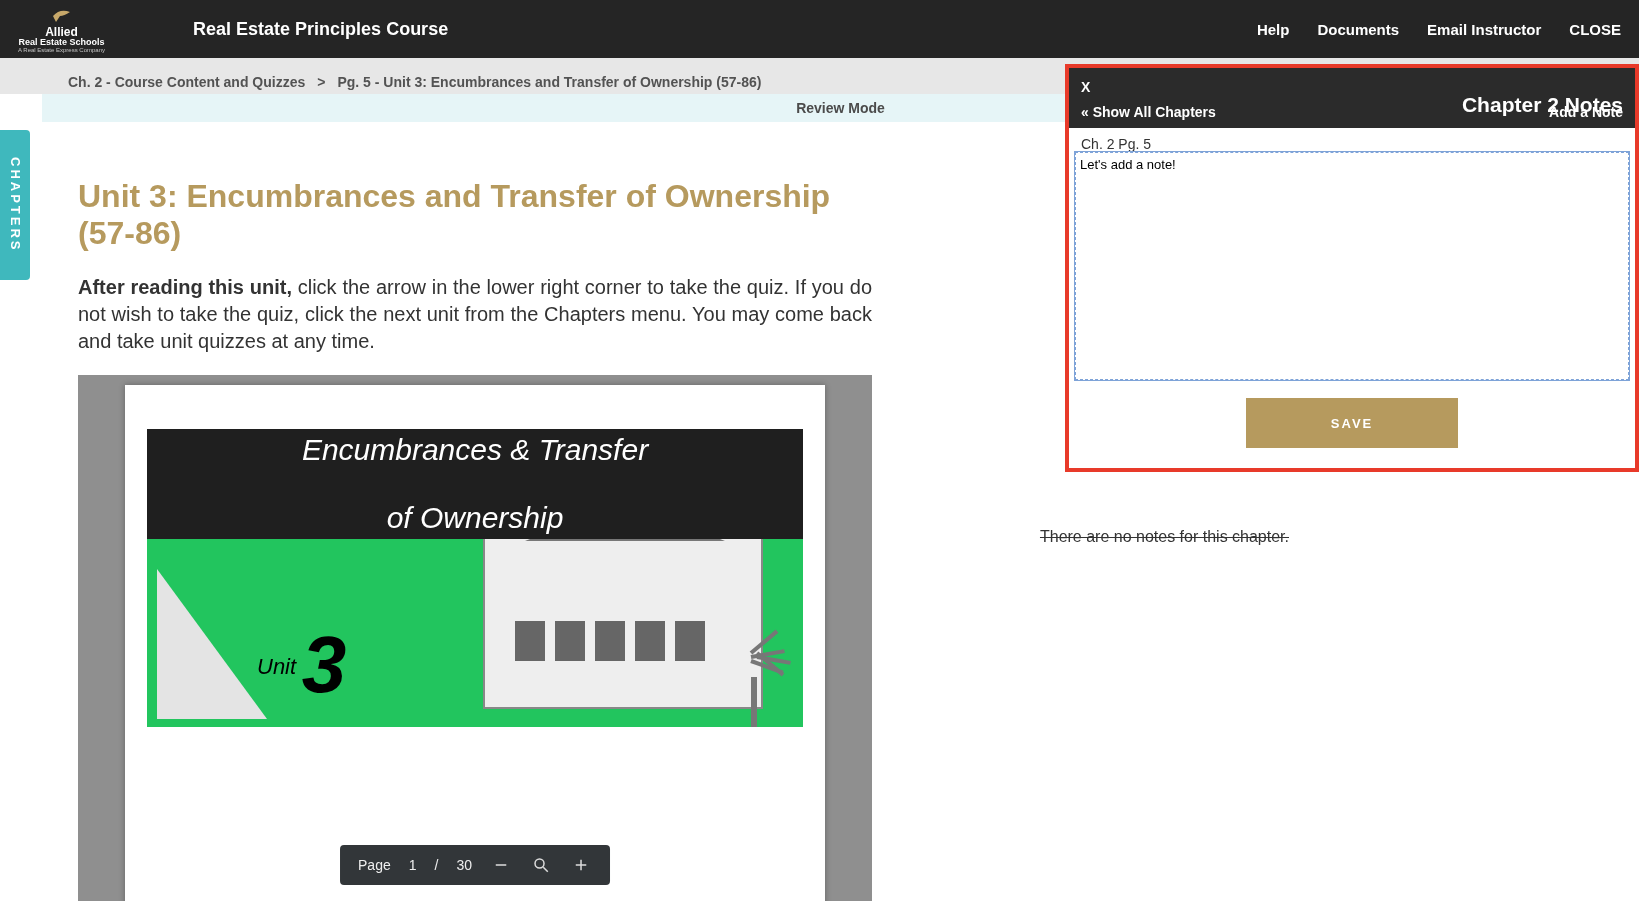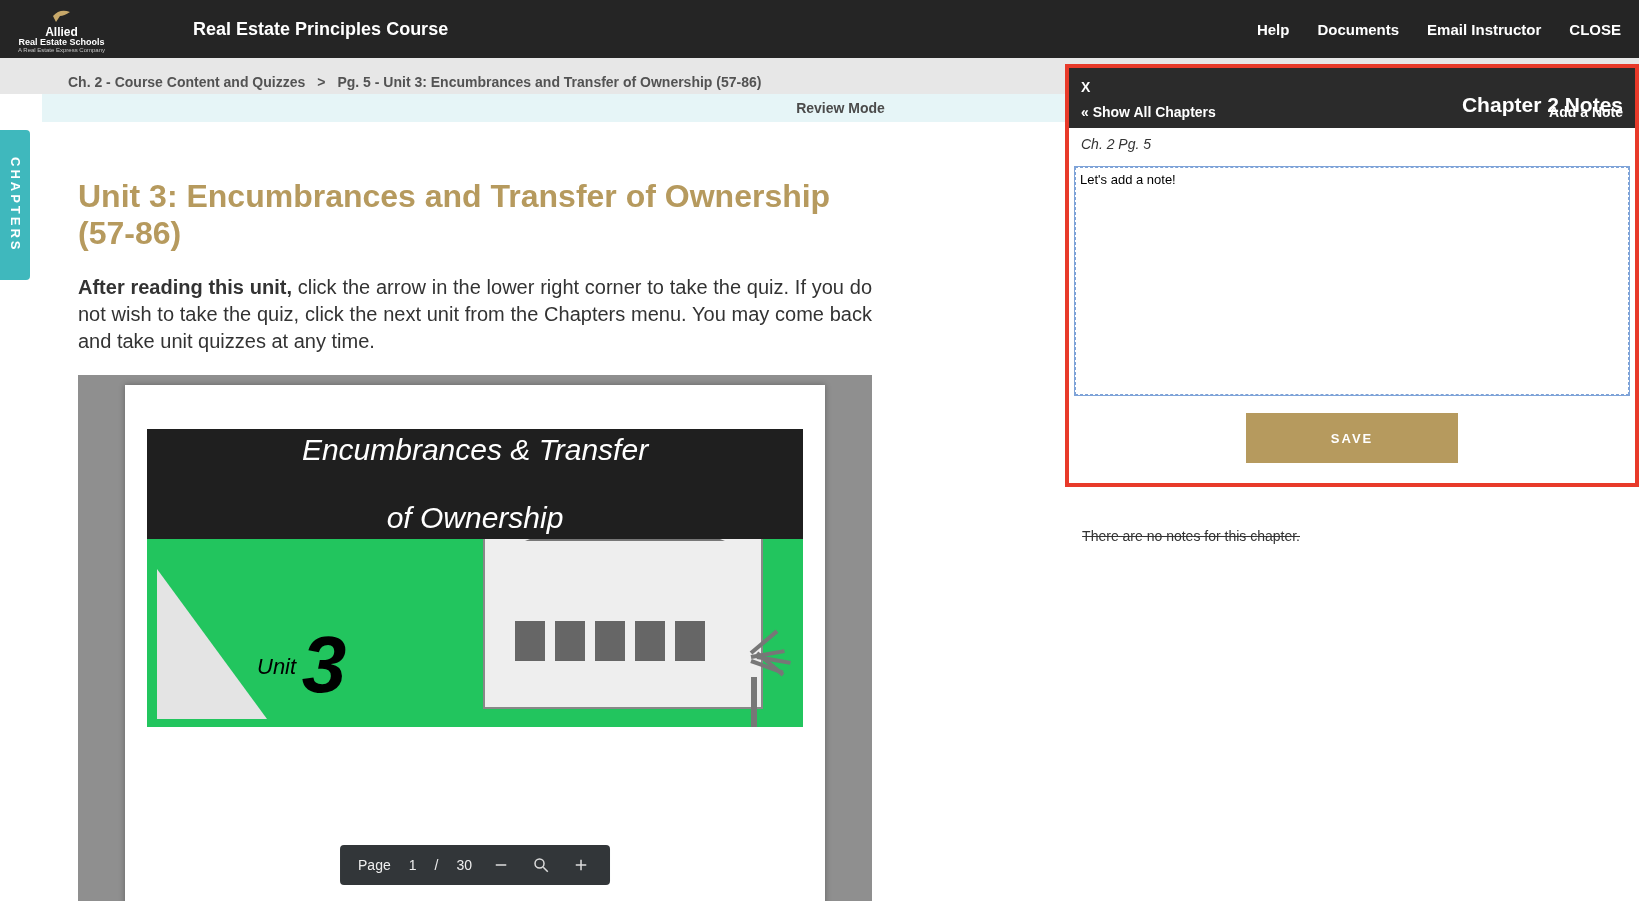--- a/index.html
+++ b/index.html
@@ -69,28 +69,28 @@
   .pdfbar .btn{width:22px;height:22px;display:flex;align-items:center;justify-content:center;cursor:pointer;}
   .pdfbar svg{width:18px;height:18px;fill:#ddd;}
 
   
   .notes-panel{position:absolute;right:0;top:64px;width:574px;border:4px solid var(--border-red);background:#fff;}
   .panel-head{background:#2b2b2b;color:#fff;padding:10px 12px 8px;position:relative;}
   .panel-close{font-weight:700;font-size:14px;cursor:pointer;}
   .panel-title{position:absolute;right:12px;top:6px;font-weight:700;font-size:21px;margin-top:19px;}
   .panel-row2{display:flex;justify-content:space-between;margin-top:8px;font-weight:700;font-size:14px;}
   .panel-row2 span{cursor:pointer;}
-  .loc{padding:8px 12px 15px;font-size:14px;color:#333;font-style:italic;}
+  .loc{padding:8px 12px 0;font-size:14px;color:#333;}
   .note-text{margin:0 6px;width:calc(100% - 12px);height:228px;border:1px dashed #7ea3d8;outline:1px solid #7ea3d8;resize:none;font-size:13px;padding:4px;font-family:inherit;}
   .btn-row{display:flex;gap:20px;justify-content:center;padding:14px 0 20px;}
   .save-btn,.cancel-btn{width:212px;height:50px;font-weight:700;letter-spacing:2px;font-size:13px;cursor:pointer;border:none;}
   .save-btn{background:var(--gold);color:#fff;}
   .cancel-btn{background:#fff;color:var(--gold);border:1px solid var(--gold);}
 
-  .no-notes{position:absolute;right:339px;top:528px;font-size:14px;color:#333;text-decoration:line-through;}
+  .no-notes{position:absolute;right:350px;top:528px;font-size:16px;color:#333;text-decoration:line-through;}
 </style>
 </head>
 <body>
 
 <div class="topbar">
   <div class="logo">
     <svg viewBox="0 0 24 18">
         <path d="M3 10 Q10 2 20 6 Q14 10 10 10 L6 16 Z" fill="#c7a86a"></path>
       </svg>
     <span class="logo-text1">Allied</span>

